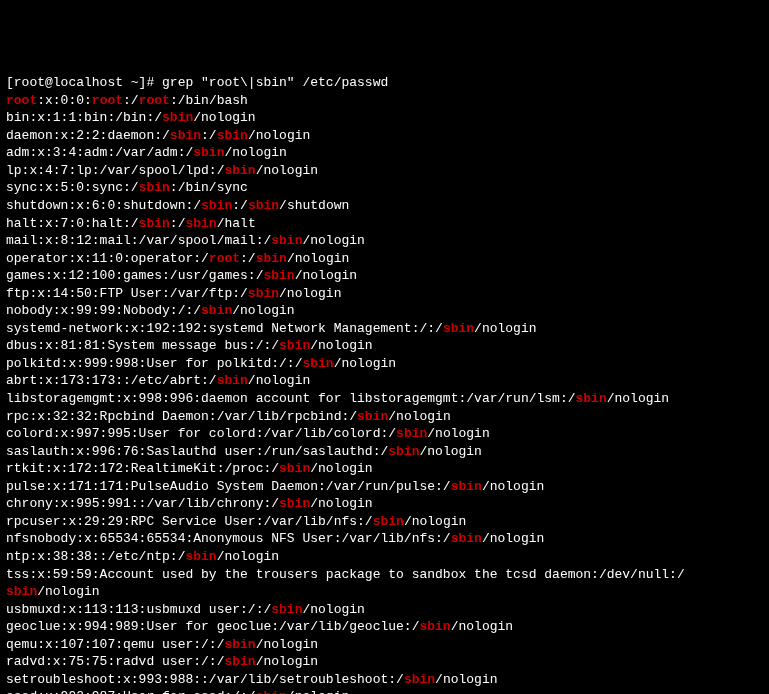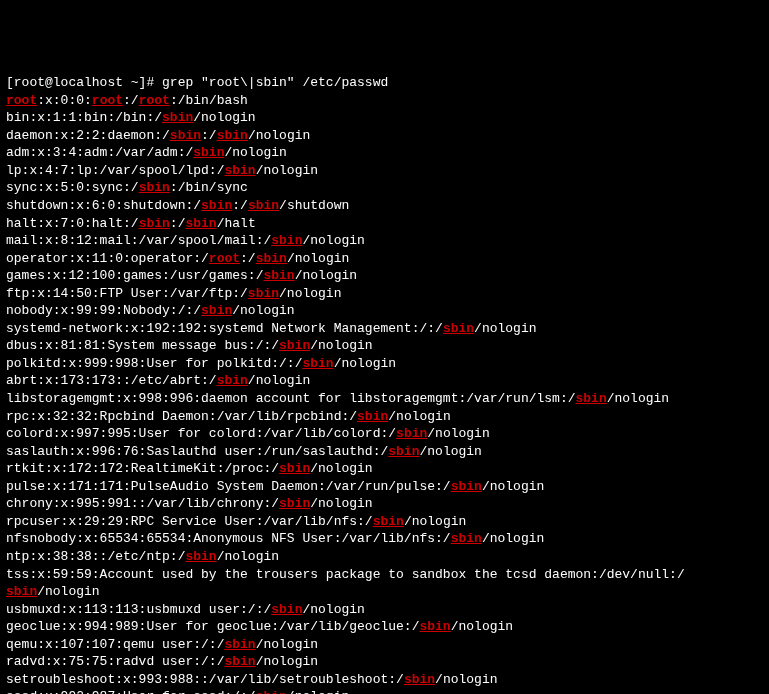--- a/index.html
+++ b/index.html
@@ -9,21 +9,21 @@
     }
     body {
       background: #000000;
       font-family: 'Courier New', monospace;
       font-size: 13px;
       line-height: 1.35;
       color: #ffffff;
       padding: 4px 6px;
       white-space: pre;
     }
-    .red { color: #cc0000; font-weight: bold; text-decoration: underline; }
+    .red { color: #cc0000; font-weight: bold; }
     .white { color: #ffffff; }
     .line { display: block; }
   </style>
 </head>
 <body>
 
 
 
 <div id="terminal"><span class="line"><span class="white">[root@localhost ~]# </span><span class="white">grep "root\|sbin" /etc/passwd</span></span><span class="line"><span class="red">root</span><span class="white">:x:0:0:</span><span class="red">root</span><span class="white">:/</span><span class="red">root</span><span class="white">:/bin/bash</span></span><span class="line"><span class="white">bin:x:1:1:bin:/bin:/</span><span class="red">sbin</span><span class="white">/nologin</span></span><span class="line"><span class="white">daemon:x:2:2:daemon:/</span><span class="red">sbin</span><span class="white">:/</span><span class="red">sbin</span><span class="white">/nologin</span></span><span class="line"><span class="white">adm:x:3:4:adm:/var/adm:/</span><span class="red">sbin</span><span class="white">/nologin</span></span><span class="line"><span class="white">lp:x:4:7:lp:/var/spool/lpd:/</span><span class="red">sbin</span><span class="white">/nologin</span></span><span class="line"><span class="white">sync:x:5:0:sync:/</span><span class="red">sbin</span><span class="white">:/bin/sync</span></span><span class="line"><span class="white">shutdown:x:6:0:shutdown:/</span><span class="red">sbin</span><span class="white">:/</span><span class="red">sbin</span><span class="white">/shutdown</span></span><span class="line"><span class="white">halt:x:7:0:halt:/</span><span class="red">sbin</span><span class="white">:/</span><span class="red">sbin</span><span class="white">/halt</span></span><span class="line"><span class="white">mail:x:8:12:mail:/var/spool/mail:/</span><span class="red">sbin</span><span class="white">/nologin</span></span><span class="line"><span class="white">operator:x:11:0:operator:/</span><span class="red">root</span><span class="white">:/</span><span class="red">sbin</span><span class="white">/nologin</span></span><span class="line"><span class="white">games:x:12:100:games:/usr/games:/</span><span class="red">sbin</span><span class="white">/nologin</span></span><span class="line"><span class="white">ftp:x:14:50:FTP User:/var/ftp:/</span><span class="red">sbin</span><span class="white">/nologin</span></span><span class="line"><span class="white">nobody:x:99:99:Nobody:/:/</span><span class="red">sbin</span><span class="white">/nologin</span></span><span class="line"><span class="white">systemd-network:x:192:192:systemd Network Management:/:/</span><span class="red">sbin</span><span class="white">/nologin</span></span><span class="line"><span class="white">dbus:x:81:81:System message bus:/:/</span><span class="red">sbin</span><span class="white">/nologin</span></span><span class="line"><span class="white">polkitd:x:999:998:User for polkitd:/:/</span><span class="red">sbin</span><span class="white">/nologin</span></span><span class="line"><span class="white">abrt:x:173:173::/etc/abrt:/</span><span class="red">sbin</span><span class="white">/nologin</span></span><span class="line"><span class="white">libstoragemgmt:x:998:996:daemon account for libstoragemgmt:/var/run/lsm:/</span><span class="red">sbin</span><span class="white">/nologin</span></span><span class="line"><span class="white">rpc:x:32:32:Rpcbind Daemon:/var/lib/rpcbind:/</span><span class="red">sbin</span><span class="white">/nologin</span></span><span class="line"><span class="white">colord:x:997:995:User for colord:/var/lib/colord:/</span><span class="red">sbin</span><span class="white">/nologin</span></span><span class="line"><span class="white">saslauth:x:996:76:Saslauthd user:/run/saslauthd:/</span><span class="red">sbin</span><span class="white">/nologin</span></span><span class="line"><span class="white">rtkit:x:172:172:RealtimeKit:/proc:/</span><span class="red">sbin</span><span class="white">/nologin</span></span><span class="line"><span class="white">pulse:x:171:171:PulseAudio System Daemon:/var/run/pulse:/</span><span class="red">sbin</span><span class="white">/nologin</span></span><span class="line"><span class="white">chrony:x:995:991::/var/lib/chrony:/</span><span class="red">sbin</span><span class="white">/nologin</span></span><span class="line"><span class="white">rpcuser:x:29:29:RPC Service User:/var/lib/nfs:/</span><span class="red">sbin</span><span class="white">/nologin</span></span><span class="line"><span class="white">nfsnobody:x:65534:65534:Anonymous NFS User:/var/lib/nfs:/</span><span class="red">sbin</span><span class="white">/nologin</span></span><span class="line"><span class="white">ntp:x:38:38::/etc/ntp:/</span><span class="red">sbin</span><span class="white">/nologin</span></span><span class="line"><span class="white">tss:x:59:59:Account used by the trousers package to sandbox the tcsd daemon:/dev/null:/</span></span><span class="line"><span class="red">sbin</span><span class="white">/nologin</span></span><span class="line"><span class="white">usbmuxd:x:113:113:usbmuxd user:/:/</span><span class="red">sbin</span><span class="white">/nologin</span></span><span class="line"><span class="white">geoclue:x:994:989:User for geoclue:/var/lib/geoclue:/</span><span class="red">sbin</span><span class="white">/nologin</span></span><span class="line"><span class="white">qemu:x:107:107:qemu user:/:/</span><span class="red">sbin</span><span class="white">/nologin</span></span><span class="line"><span class="white">radvd:x:75:75:radvd user:/:/</span><span class="red">sbin</span><span class="white">/nologin</span></span><span class="line"><span class="white">setroubleshoot:x:993:988::/var/lib/setroubleshoot:/</span><span class="red">sbin</span><span class="white">/nologin</span></span><span class="line"><span class="white">sssd:x:992:987:User for sssd:/:/</span><span class="red">sbin</span><span class="white">/nologin</span></span></div>
 

